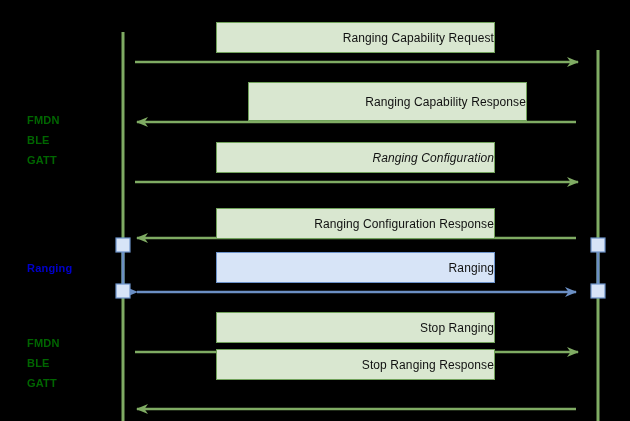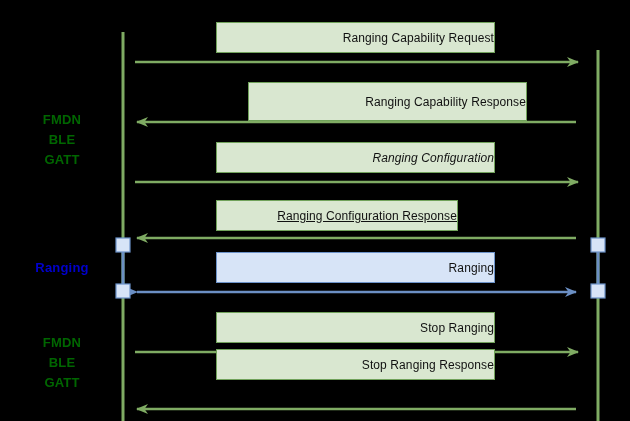--- a/index.html
+++ b/index.html
@@ -40,22 +40,21 @@
   .msg-box.green {
     background: #d9e7d0;
     border: 1px solid #70a25a;
   }
   .msg-box.blue {
     background: #d7e4f7;
     border: 1px solid #6b92c9;
   }
   .side-label {
     position: absolute;
-    text-align: center;
-    font-size: 13px;
+    font-size: 11px;
     line-height: 20px;
     font-weight: bold;
     letter-spacing: 0.2px;
     white-space: pre;
   }
   .side-label.green { color: #006600; }
   .side-label.blue  { color: #0000cc; }
 </style>
 </head>
 <body>
@@ -109,21 +108,21 @@
   <div id="boxes-layer">
       <div class="msg-box green" style="left: 216px; top: 22px; width: 279px; height: 31px;">
         <span>Ranging Capability Request</span>
       </div>
       <div class="msg-box green" style="left: 216px; top: 82px; width: 279px; height: 39px; margin-left: 32px;">
         <span>Ranging Capability Response</span>
       </div>
       <div class="msg-box green" style="left: 216px; top: 142px; width: 279px; height: 31px; font-style: italic;">
         <span>Ranging Configuration</span>
       </div>
-      <div class="msg-box green" style="left: 216px; top: 200px; width: 242px; height: 31px; text-decoration: underline;">
+      <div class="msg-box green" style="left: 216px; top: 208px; width: 279px; height: 31px;">
         <span>Ranging Configuration Response</span>
       </div>
       <div class="msg-box blue" style="left: 216px; top: 252px; width: 279px; height: 31px;">
         <span>Ranging</span>
       </div>
       <div class="msg-box green" style="left: 216px; top: 312px; width: 279px; height: 31px;">
         <span>Stop Ranging</span>
       </div>
       <div class="msg-box green" style="left: 216px; top: 349px; width: 279px; height: 31px;">
         <span>Stop Ranging Response</span>

